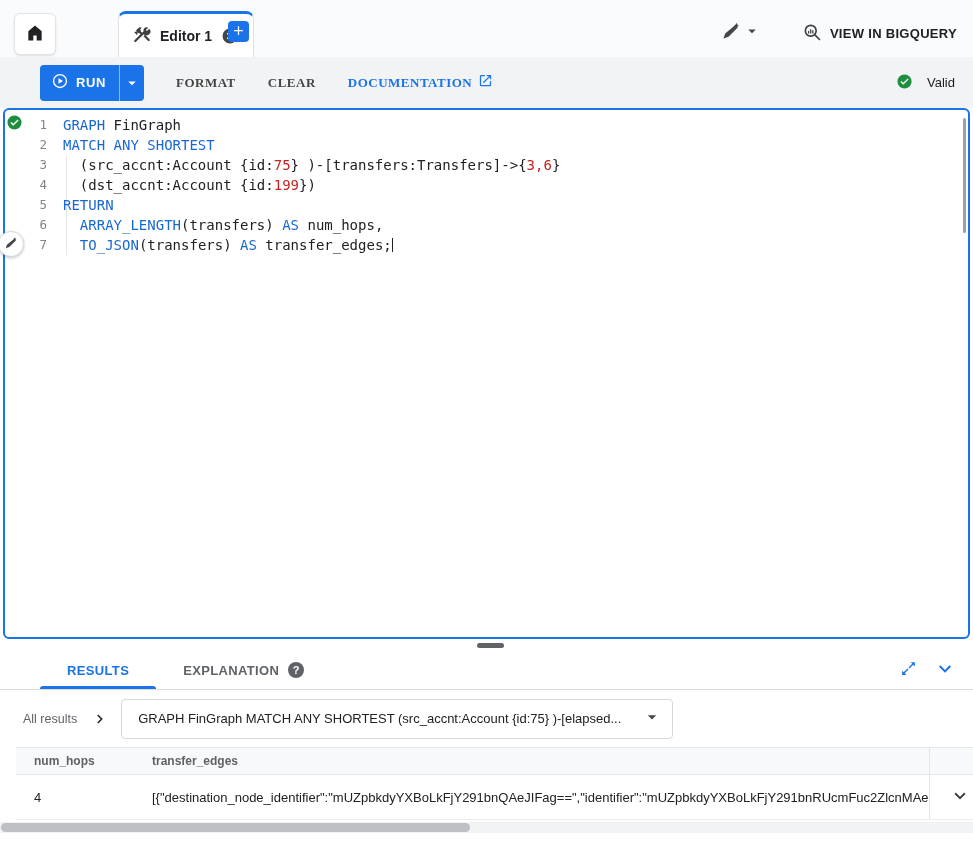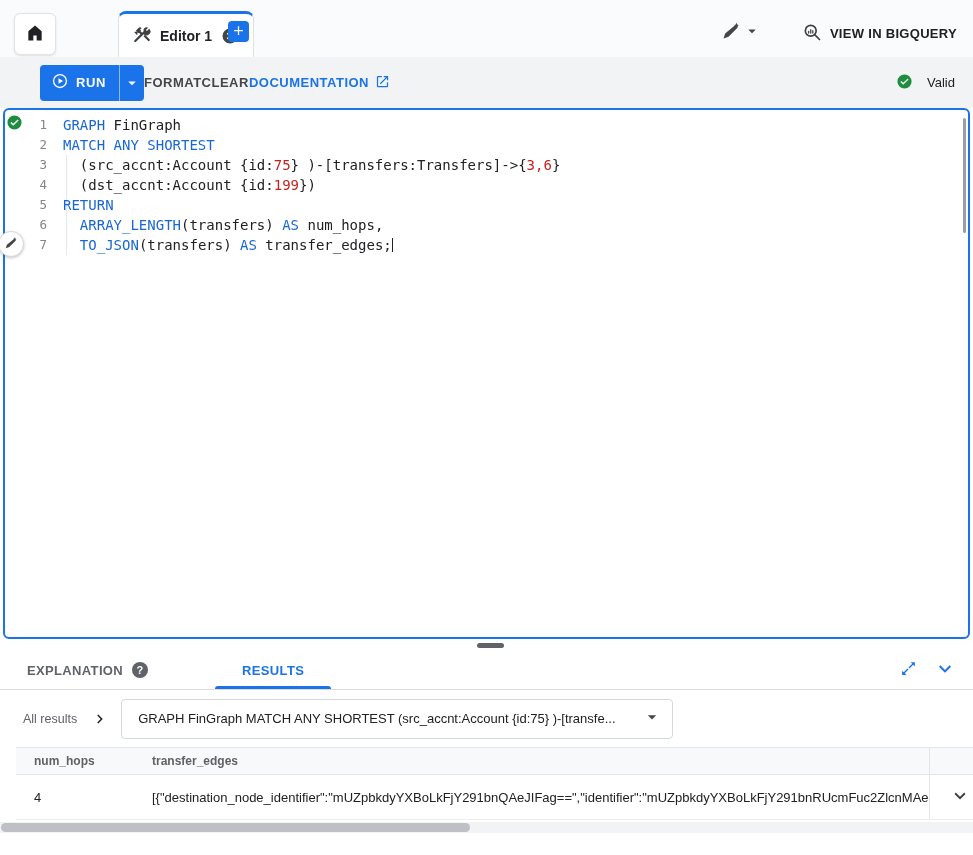--- a/index.html
+++ b/index.html
@@ -21,21 +21,21 @@
   .assist { position:absolute; top:21px; right:212px; display:flex; align-items:center; gap:2px; cursor:pointer; }
   .view-bq { position:absolute; top:21px; right:16px; height:24px; display:flex; align-items:center; gap:8px;
              font-size:13px; font-weight:700; letter-spacing:.3px; cursor:pointer; }
 
   
   .toolbar { position:absolute; left:0; top:57px; width:100%; height:51px; background:#f1f3f4;
              display:flex; align-items:center; padding:0 18px 0 40px; }
   .run-btn { height:36px; background:#1a73e8; border-radius:4px; display:flex; align-items:stretch; overflow:hidden; cursor:pointer; }
   .run-main { display:flex; align-items:center; gap:7px; padding:0 13px 0 11px; color:#fff; font-size:13px; font-weight:700; letter-spacing:.6px; }
   .run-caret { width:25px; display:flex; align-items:center; justify-content:center; border-left:1px solid rgba(255,255,255,.5); }
-  .tool-btn { background:none; border:none; font-family:Liberation Sans, sans-serif; font-size:13px; font-weight:700;
+  .tool-btn { margin-left:32px; background:none; border:none; font-family:Liberation Serif, serif; font-size:13px; font-weight:700;
               letter-spacing:.5px; color:#444746; cursor:pointer; display:flex; align-items:center; gap:6px; }
   .doc-btn { color:#1a73e8; }
   .valid { margin-left:auto; display:flex; align-items:center; gap:14px; font-size:13px; }
 
   
   .editor { position:absolute; left:3px; top:108px; width:967px; height:531px; background:#fff;
             border:2px solid #1a73e8; border-radius:6px; }
   .gutter-check { position:absolute; left:1px; top:4px; display:flex; }
   .gutter { position:absolute; left:0; top:5px; width:42px; text-align:right;
             font-family:"DejaVu Sans Mono","Liberation Mono",monospace; font-size:12.5px; color:#80868b; }
@@ -222,26 +222,26 @@
           <path d="M18.6 2.2l.9 2 2 .9-2 .9-.9 2-.9-2-2-.9 2-.9.9-2z"></path>
           <path d="M5 15 3 21l6-2L19.5 8.5a2.1 2.1 0 0 0-3-3L5 15z"></path>
         </svg>
       </span>
     </button>
   </div>
 
   <div class="drag-handle"></div>
 
   <div class="results-tabs">
+    <div class="rtab first active">
+      <span>RESULTS</span>
+    </div>
     <div class="rtab">
       <span>EXPLANATION</span>
       <span class="help-icon"></span>
-    </div>
-    <div class="rtab first active">
-      <span>RESULTS</span>
     </div>
     <div class="results-actions">
       <button class="icon-btn">
         <span>
           <svg width="17" height="17" viewBox="0 0 24 24" fill="#1a73e8">
               <path d="M21 3h-6l2.3 2.3-5.3 5.3 1.4 1.4 5.3-5.3L21 9zM3 21h6l-2.3-2.3 5.3-5.3-1.4-1.4-5.3 5.3L3 15z"></path>
             </svg>
         </span>
       </button>
       <button class="icon-btn">
@@ -255,21 +255,21 @@
   </div>
 
   <div class="query-row">
     <span class="all-results">All results</span>
     <span class="qchevron">
       <svg width="18" height="18" viewBox="0 0 24 24" fill="#202124">
           <path d="M8.3 16.6 12.9 12 8.3 7.4 9.7 6l6 6-6 6z"></path>
         </svg>
     </span>
     <div class="query-select">
-      <span class="qtext">GRAPH FinGraph MATCH ANY SHORTEST (src_accnt:Account {id:75} )-[transfe...</span>
+      <span class="qtext">GRAPH FinGraph MATCH ANY SHORTEST (src_accnt:Account {id:75} )-[elapsed...</span>
       <span>
         <svg width="20" height="20" viewBox="0 0 24 24" fill="#444746">
             <path d="M7 10l5 5 5-5z"></path>
           </svg>
       </span>
     </div>
   </div>
 
   <div class="rtable">
     <div class="thead">

